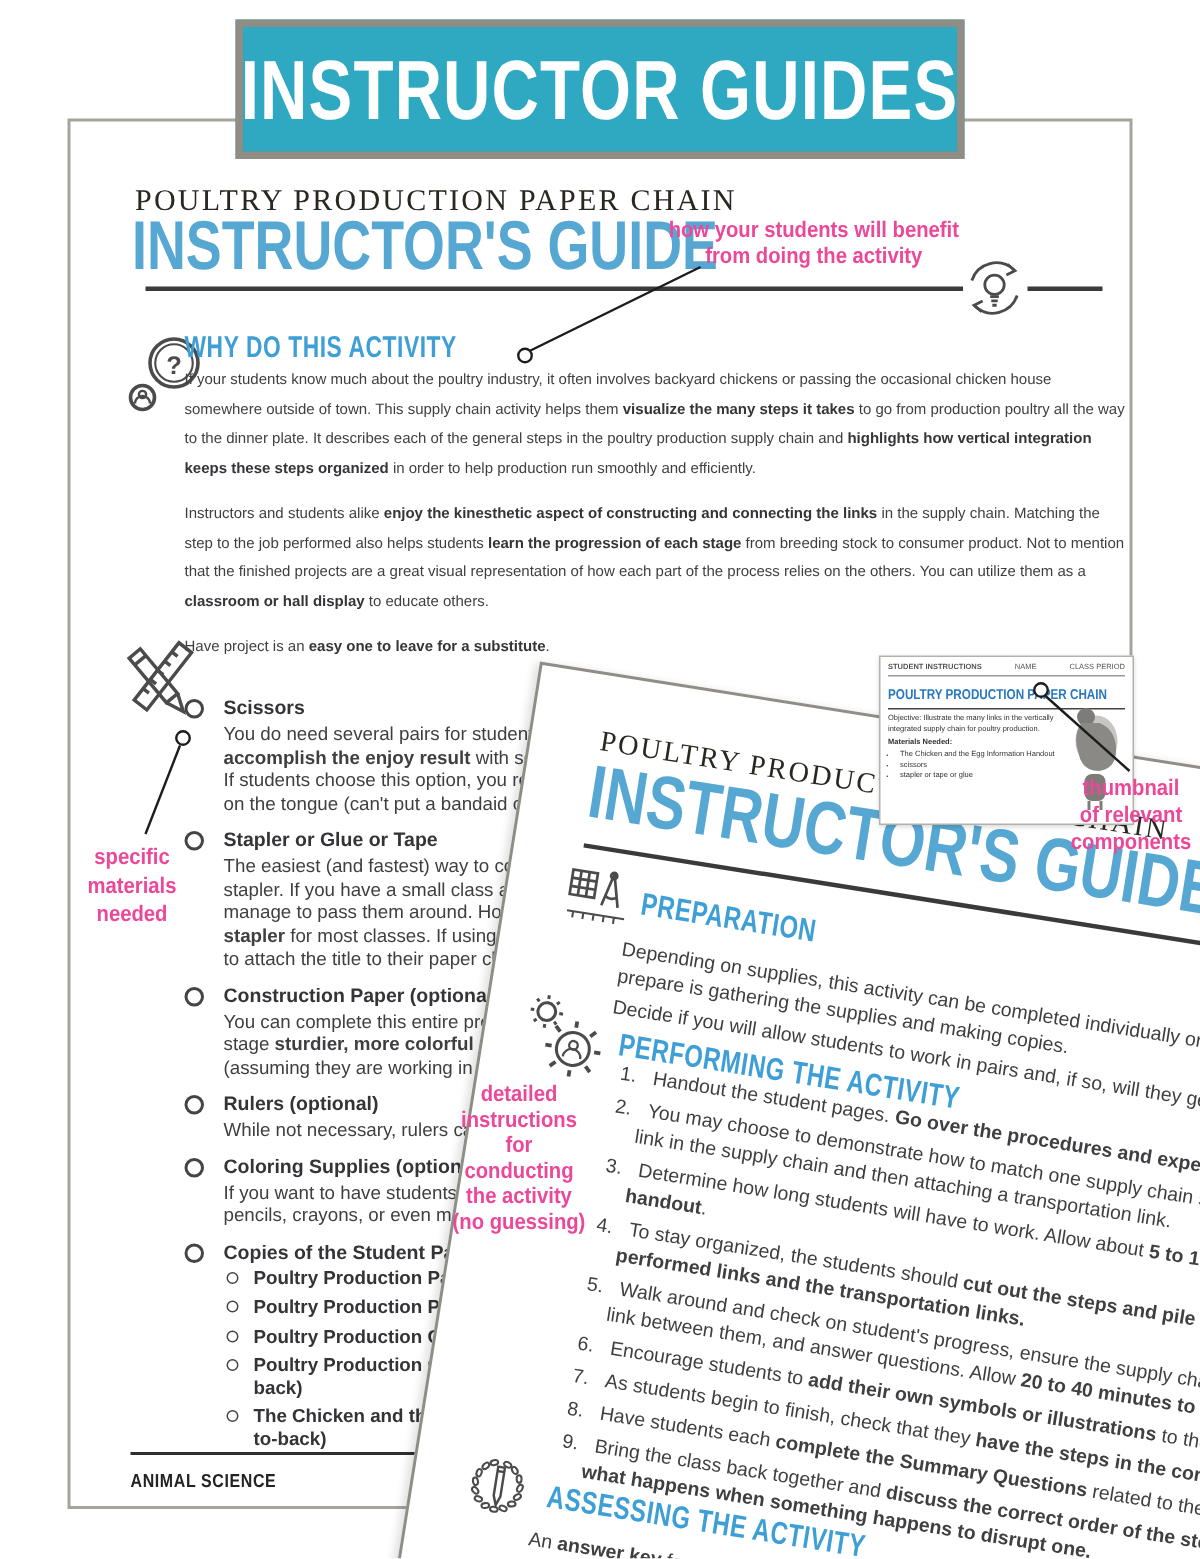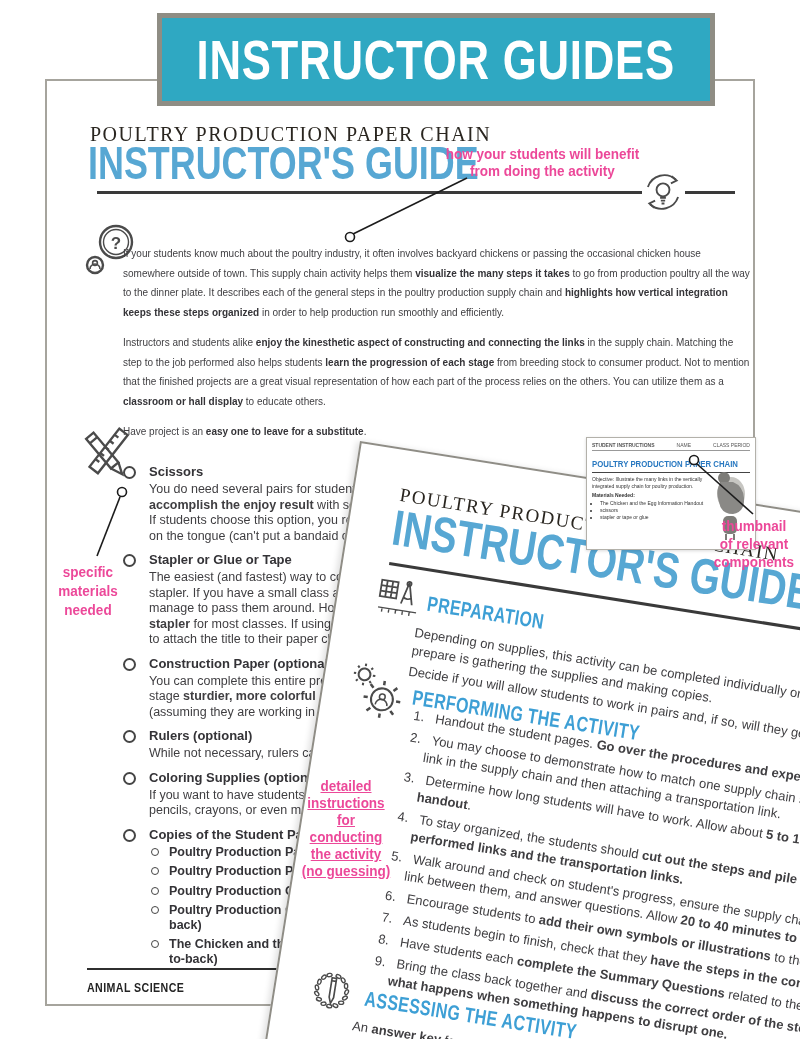--- a/index.html
+++ b/index.html
@@ -29,21 +29,21 @@
   .subitem{position:relative;padding-left:20px;margin-bottom:5px;}
   .sbull{position:absolute;left:2px;top:3px;width:6px;height:6px;border:1.7px solid #454545;border-radius:50%;}
   .subline{font-size:12.5px;font-weight:bold;line-height:14.5px;color:#343337;white-space:nowrap;}
   .footer-label{font-size:12.5px;font-weight:bold;color:#232323;letter-spacing:.5px;
                 display:inline-block;transform:scaleX(0.85);transform-origin:0 0;}
   
   .p2frag{font-size:13px;line-height:18px;color:#3f3e41;white-space:nowrap;}
   .p2frag .rb{font-weight:bold;}
   .num{display:inline-block;width:22px;}
   
-  #banner{position:absolute;left:157px;top:13px;width:558px;height:93px;z-index:10;
+  #banner{position:absolute;left:157px;top:13px;width:486px;height:93px;z-index:10;
           background:#2fa8c2;border:5px solid #8f8d84;box-sizing:border-box;
           display:flex;align-items:center;justify-content:center;}
   #banner .btxt{color:#fff;font-weight:bold;font-size:56px;letter-spacing:1px;white-space:nowrap;
           display:inline-block;transform:scaleX(0.78);transform-origin:50% 50%;}
   
   .note{position:absolute;z-index:9;color:#ec4899;font-weight:bold;text-align:center;}
   .note div{font-size:15px;line-height:17px;white-space:nowrap;display:block;
             transform:scaleX(0.9);transform-origin:50% 50%;}
   
   #thumb{position:absolute;left:586px;top:437px;width:170px;height:113px;z-index:5;
@@ -86,20 +86,21 @@
     <div class="abs" style="left:36px;top:138px;">
       <svg class="icon" width="54" height="58" viewBox="0 0 54 58" fill="none" stroke="#4b4b4b" stroke-width="2.4">
         <circle cx="33" cy="23" r="16"></circle>
           <circle cx="33" cy="23" r="12.5" stroke-width="1.4"></circle>
         <text x="33" y="30" text-anchor="middle" font-size="17" font-weight="bold" fill="#4b4b4b" stroke="none" font-family="Liberation Sans, sans-serif">?</text>
         <circle cx="12" cy="46" r="8"></circle>
           <circle cx="12" cy="44" r="2.4" stroke-width="1.6"></circle>
         <path d="M7 50 a5 5 0 0 1 10 0" stroke-width="1.6"></path>
       </svg>
     </div>
+    <div class="abs" style="left:76px;top:140px;"><span class="h-blue">WHY DO THIS ACTIVITY</span></div>
     <div class="abs body-p" style="left:76px;top:163px;width:628px;">
       <p style="margin:0 0 11px 0;"><span>If your students know much about the poultry industry, it often involves backyard chickens or passing the occasional chicken house somewhere outside of town. This supply chain activity helps them </span><span class="rb">visualize the many steps it takes</span><span> to go from production poultry all the way to the dinner plate. It describes each of the general steps in the poultry production supply chain and </span><span class="rb">highlights how vertical integration keeps these steps organized</span><span> in order to help production run smoothly and efficiently.</span></p>
       <p style="margin:0 0 11px 0;"><span>Instructors and students alike </span><span class="rb">enjoy the kinesthetic aspect of constructing and connecting the links</span><span> in the supply chain. Matching the step to the job performed also helps students </span><span class="rb">learn the progression of each stage</span><span> from breeding stock to consumer product. Not to mention that the finished projects are a great visual representation of how each part of the process relies on the others. You can utilize them as a </span><span class="rb">classroom or hall display</span><span> to educate others.</span></p>
       <p style="margin:0;"><span>Have project is an </span><span class="rb">easy one to leave for a substitute</span><span>.</span></p>
     </div>
 
     <div class="abs" style="left:28px;top:342px;">
       <svg class="icon" width="62" height="64" viewBox="0 0 64 64" fill="none" stroke="#4b4b4b" stroke-width="2.4">
         <g transform="rotate(38 32 32)">
             <rect x="26" y="2" width="11" height="50"></rect>
@@ -308,21 +309,21 @@
   <div class="note" style="left:38px;top:562px;width:100px;line-height:19px;">
     <div style="line-height:19px;">specific</div>
     <div style="line-height:19px;">materials</div>
     <div style="line-height:19px;">needed</div>
   </div>
   <div class="note" style="left:706px;top:517px;width:96px;">
     <div style="line-height:18px;">thumbnail</div>
     <div style="line-height:18px;">of relevant</div>
     <div style="line-height:18px;">components</div>
   </div>
-  <div class="note" style="left:294px;top:777px;width:104px;text-decoration:underline;">
+  <div class="note" style="left:294px;top:721px;width:104px;">
     <div>detailed</div>
     <div>instructions</div>
     <div>for</div>
     <div>conducting</div>
     <div>the activity</div>
     <div>(no guessing)</div>
   </div>
 
   <div id="banner">
     <span class="btxt">INSTRUCTOR GUIDES</span>

